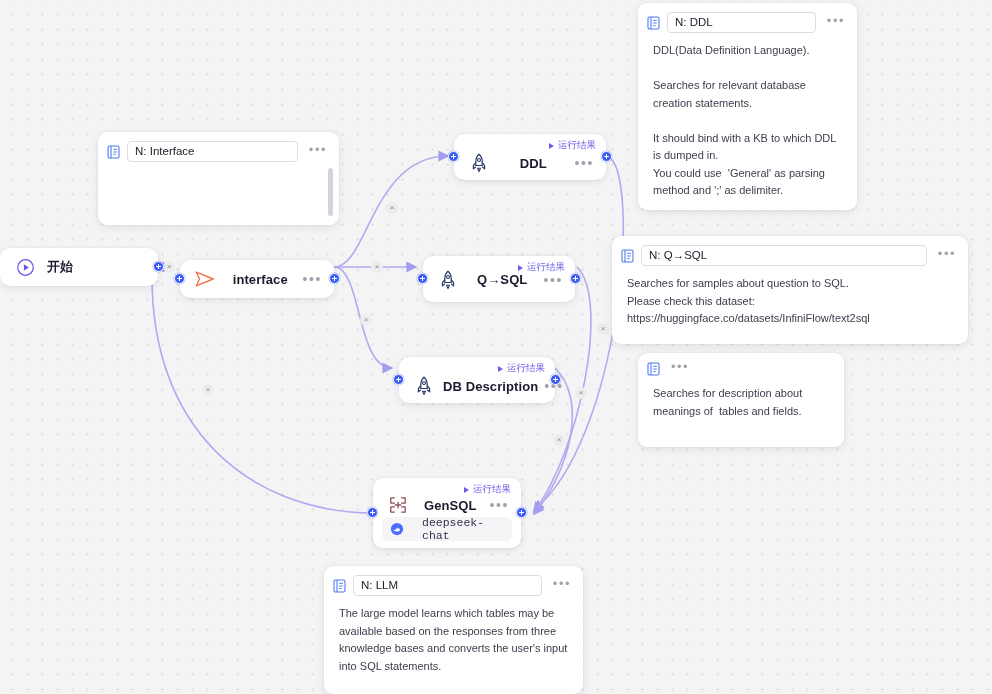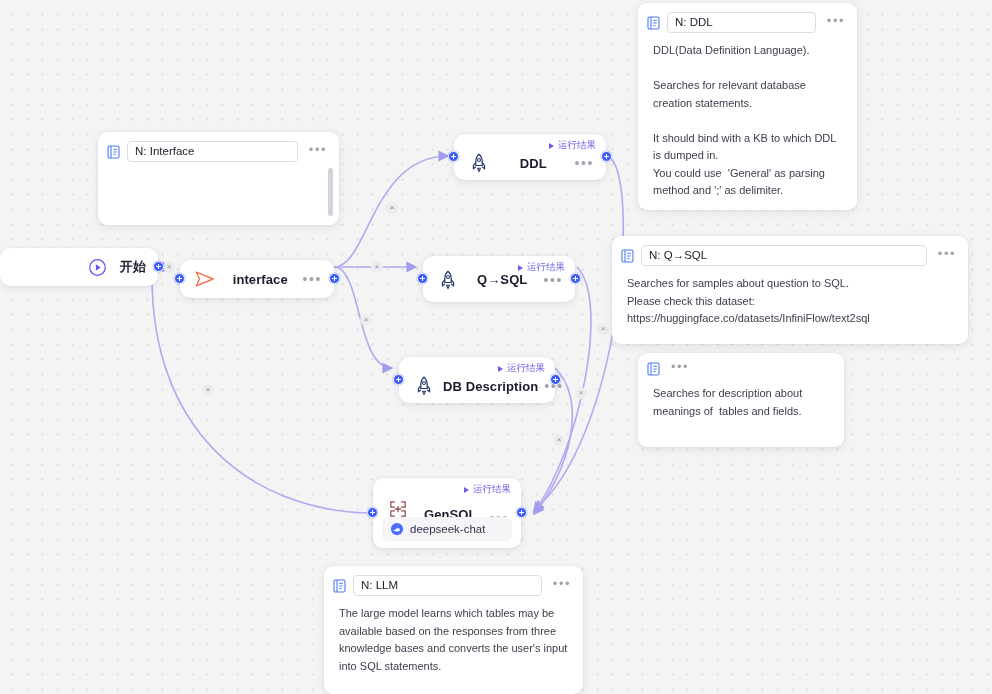--- a/index.html
+++ b/index.html
@@ -81,22 +81,22 @@
     margin-top:9px; padding:0 4px 0 6px;
     font-size:11px; line-height:17.5px; color:#3d3d4c;
     white-space:pre-wrap;
   }
   .note-scroll { position:absolute; right:6px; width:5px; border-radius:3px; background:#d3d3dc; }
 
   
   .model-badge {
     position:absolute; left:9px; right:9px; bottom:7px; height:24px;
     background:#f5f5f8; border-radius:6px;
-    display:flex; align-items:center; gap:6px; padding:0 8px;
-    font-size:11.5px; color:#33334a;
+    display:flex; align-items:center; gap:18px; padding:0 8px;
+    font-size:11.5px; color:#33334a;font-family:Liberation Mono, monospace;
   }
   .whale { width:14px; height:14px; flex:0 0 14px; }
 </style>
 </head>
 <body>
 
 <div id="canvas">
 
   <svg id="edges">
     <defs>
@@ -127,21 +127,21 @@
   <div style="position:absolute;left:163px;top:261px;width:12px;height:12px;border-radius:50%;background:#ececed;color:#8b8b97;font-size:8px;line-height:12px;text-align:center;">×</div>
   <div style="position:absolute;left:386px;top:202px;width:12px;height:12px;border-radius:50%;background:#ececed;color:#8b8b97;font-size:8px;line-height:12px;text-align:center;">×</div>
   <div style="position:absolute;left:371px;top:261px;width:12px;height:12px;border-radius:50%;background:#ececed;color:#8b8b97;font-size:8px;line-height:12px;text-align:center;">×</div>
   <div style="position:absolute;left:360px;top:314px;width:12px;height:12px;border-radius:50%;background:#ececed;color:#8b8b97;font-size:8px;line-height:12px;text-align:center;">×</div>
   <div style="position:absolute;left:597px;top:323px;width:12px;height:12px;border-radius:50%;background:#ececed;color:#8b8b97;font-size:8px;line-height:12px;text-align:center;">×</div>
   <div style="position:absolute;left:575px;top:387px;width:12px;height:12px;border-radius:50%;background:#ececed;color:#8b8b97;font-size:8px;line-height:12px;text-align:center;">×</div>
   <div style="position:absolute;left:553px;top:434px;width:12px;height:12px;border-radius:50%;background:#ececed;color:#8b8b97;font-size:8px;line-height:12px;text-align:center;">×</div>
   <div style="position:absolute;left:202px;top:384px;width:12px;height:12px;border-radius:50%;background:#ececed;color:#8b8b97;font-size:8px;line-height:12px;text-align:center;">×</div>
 
   <div class="node" style="left:0px;top:248px;width:158px;height:38px;">
-    <div class="node-row" style="justify-content:flex-end;gap:9px;">
+    <div class="node-row" style="justify-content:flex-start;gap:9px;">
       <span class="node-ico">
         <svg width="19" height="19" viewBox="0 0 20 20">
             <circle cx="10" cy="10" r="8.2" fill="none" stroke="#6457e8" stroke-width="1.3"></circle>
             <path d="M8.3 6.6 L13.4 10 L8.3 13.4 Z" fill="#6457e8"></path>
           </svg>
       </span>
       <span class="node-title">开始</span>
     </div>
     <div class="handle" style="right:-6px;top:13px;"></div>
   </div>
@@ -221,21 +221,21 @@
     </div>
     <div class="handle" style="left:-6px;top:17px;"></div>
     <div class="handle" style="right:-6px;top:17px;"></div>
   </div>
 
   <div class="node" style="left:373px;top:478px;width:148px;height:70px;">
     <div class="runres">
       <span class="tri"></span>
       <span class="rtxt">运行结果</span>
     </div>
-    <div class="node-row" style="gap:8px;height:44px;padding-top:10px;align-items:flex-end;">
+    <div class="node-row" style="gap:8px;height:44px;padding-top:10px;">
       <span class="node-ico">
         <svg width="20" height="18" viewBox="0 0 22 20">
           <path d="M7.5 2 H3 V8 H7.5" fill="none" stroke="#8d4f52" stroke-width="1.4" stroke-linejoin="round"></path>
           <path d="M14.5 2 H19 V8 H14.5" fill="none" stroke="#8d4f52" stroke-width="1.4" stroke-linejoin="round"></path>
           <path d="M7.5 12 H3 V18 H7.5" fill="none" stroke="#8d4f52" stroke-width="1.4" stroke-linejoin="round"></path>
           <path d="M14.5 12 H19 V18 H14.5" fill="none" stroke="#8d4f52" stroke-width="1.4" stroke-linejoin="round"></path>
           <path d="M11 7 V13 M8 10 H14" stroke="#8d4f52" stroke-width="1.4" stroke-linecap="round"></path>
         </svg>
       </span>
       <span class="node-title" style="flex:1;text-align:center;">GenSQL</span>

